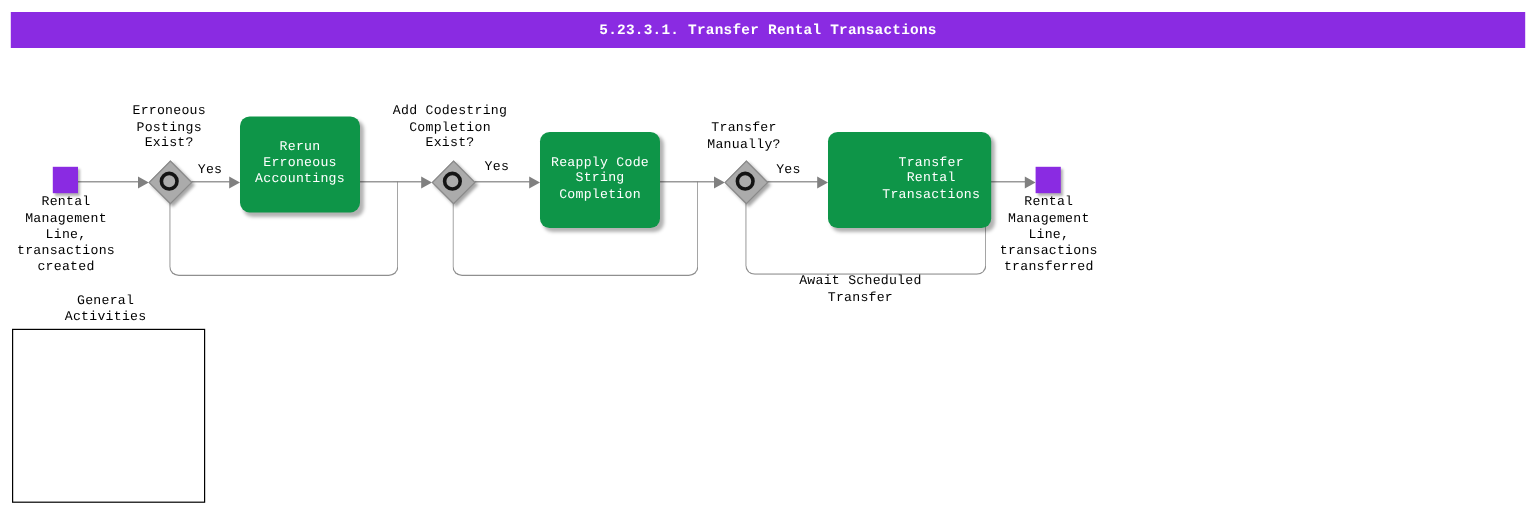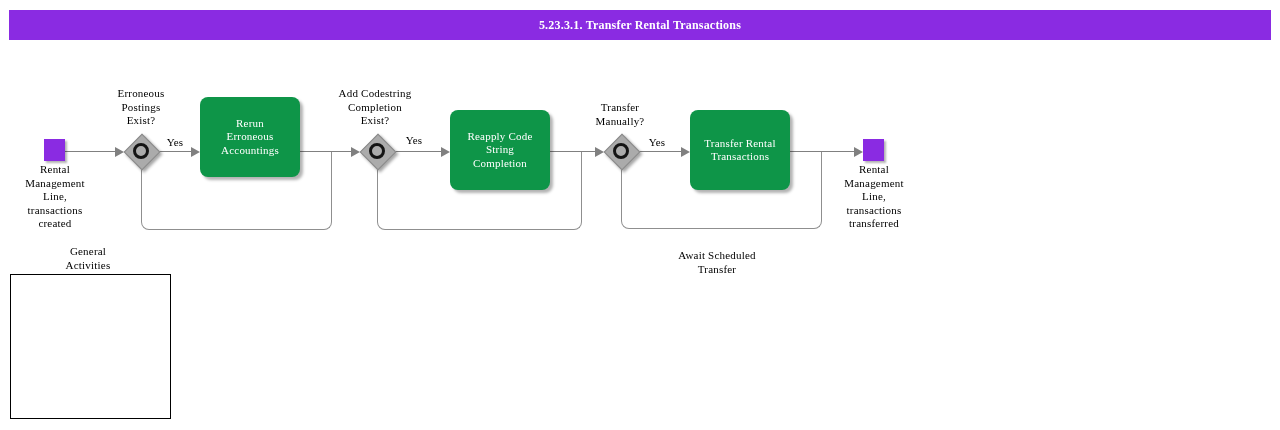--- a/index.html
+++ b/index.html
@@ -1,18 +1,18 @@
 <!DOCTYPE html>
 <html><head>
 <meta charset="utf-8">
 <style>
   html,body{margin:0;padding:0;background:#fff;}
   #canvas{
     position:relative;width:1280px;height:430px;background:#ffffff;
-    font-family:Liberation Serif, serif;color:#000;overflow:hidden;
+    font-family:Liberation Mono, monospace;color:#000;overflow:hidden;
   }
   
   .title-bar{
     position:absolute;left:9px;top:10px;width:1262px;height:30px;
     background:#8A2BE2;display:flex;align-items:center;justify-content:center;
   }
   .title-bar span{color:#fff;font-size:12px;font-weight:bold;letter-spacing:.2px;}
   
   .lbl{
     position:absolute;font-size:11px;line-height:13.5px;text-align:center;
@@ -128,24 +128,24 @@
 Completion</span>
   </div>
 
   <div class="diamond-wrap" style="left:604px;top:134px;">
     <div class="diamond"></div>
     <div class="ring"></div>
   </div>
   <div class="lbl" style="left:560px;top:101px;width:120px;">Transfer
 Manually?</div>
   <div class="lbl" style="left:640px;top:136px;width:34px;">Yes</div>
-  <div class="lbl" style="left:657px;top:229px;width:120px;margin-top:20px;">Await Scheduled
+  <div class="lbl" style="left:657px;top:229px;width:120px;">Await Scheduled
 Transfer</div>
 
-  <div class="activity" style="left:690px;top:110px;">
+  <div class="activity" style="left:690px;top:110px;padding-left:36px;">
     <span>Transfer Rental
 Transactions</span>
   </div>
 
   <div class="event-square" style="left:863px;top:139px;"></div>
   <div class="lbl" style="left:819px;top:163px;width:110px;">Rental
 Management
 Line,
 transactions
 transferred</div>

